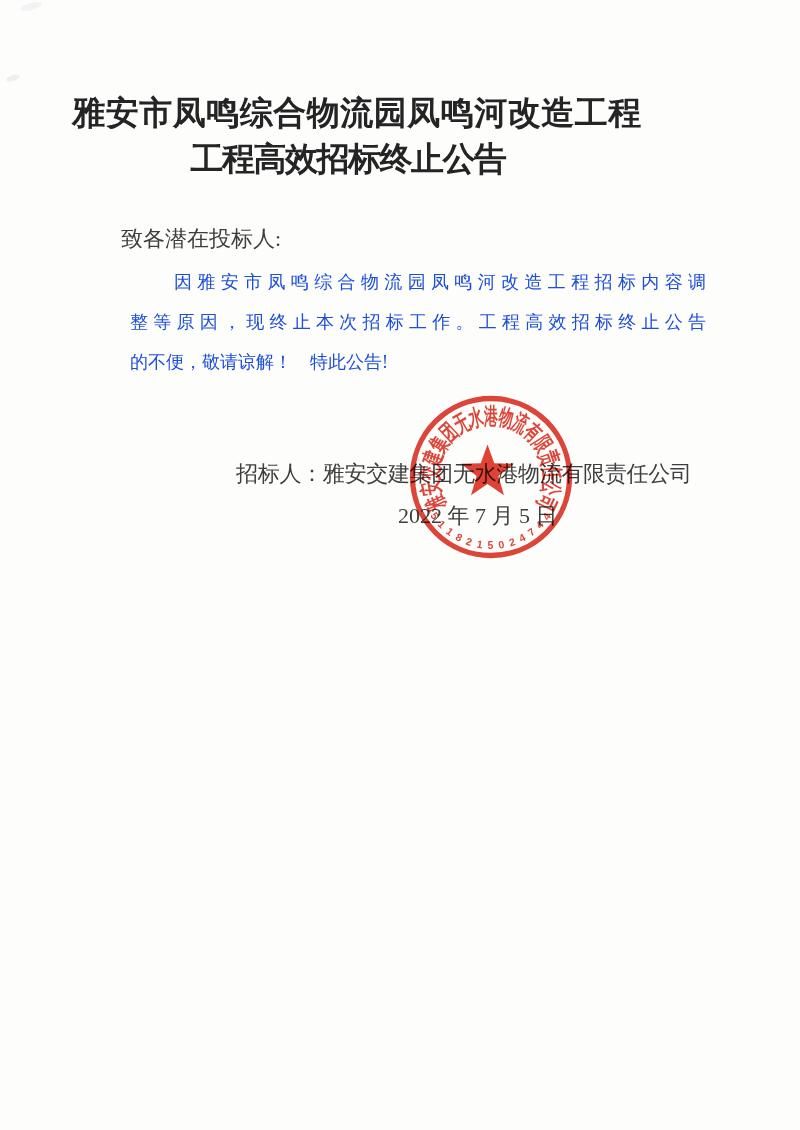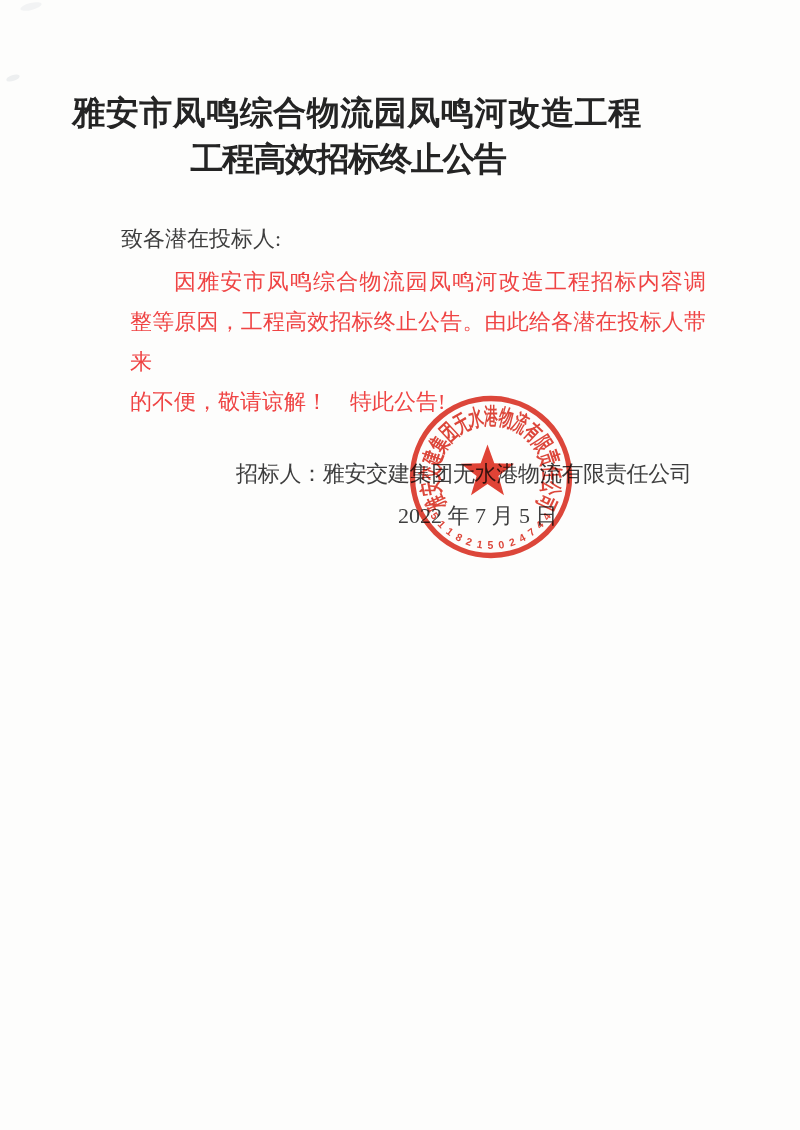--- a/index.html
+++ b/index.html
@@ -46,23 +46,23 @@
     left: 121px;
     font-size: 22px;
     color: #3e3e3e;
     white-space: nowrap;
   }
   .body-para {
     position: absolute;
     top: 262px;
     left: 130px;
     width: 576px;
-    font-size: 22px;
+    font-size: 18px;
     line-height: 40px;
-    color: #ef4444;
+    color: #1d4ed8;
   }
   .body-para .line {
     text-align: justify;
     text-align-last: justify;
     text-justify: inter-character;
   }
   .body-para .line:first-child { text-indent: 44px; }
   .body-para .line:last-child {
     text-align: left;
     text-align-last: left;
@@ -120,21 +120,21 @@
 
   <h1 class="title">
     <span class="title-line title-line-1">雅安市凤鸣综合物流园凤鸣河改造工程</span>
     <span class="title-line title-line-2">工程高效招标终止公告</span>
   </h1>
 
   <div class="salutation">致各潜在投标人:</div>
 
   <div class="body-para" id="body-para">
       <div class="line">因雅安市凤鸣综合物流园凤鸣河改造工程招标内容调</div>
-      <div class="line">整等原因，工程高效招标终止公告。由此给各潜在投标人带来</div>
+      <div class="line">整等原因，现终止本次招标工作。工程高效招标终止公告</div>
       <div class="line">的不便，敬请谅解！　特此公告!</div>
     </div>
 
   <div class="signature">招标人：雅安交建集团无水港物流有限责任公司</div>
 
   <div class="date">2022 年 7 月 5 日</div>
 
   <svg class="seal" viewBox="0 0 200 200" aria-hidden="true">
     <circle class="seal-ring" cx="100" cy="100" r="78.5" fill="none" stroke-width="5.3" stroke="#dc382b"></circle>
     <polygon class="seal-star" points="96,68 102.8,86.7 122.6,87.3 106.9,99.6 112.5,118.7 96,107.5 79.5,118.7 85.1,99.6 69.4,87.3 89.2,86.7" transform="translate(0.5,-0.5)" fill="#e03426"></polygon>

